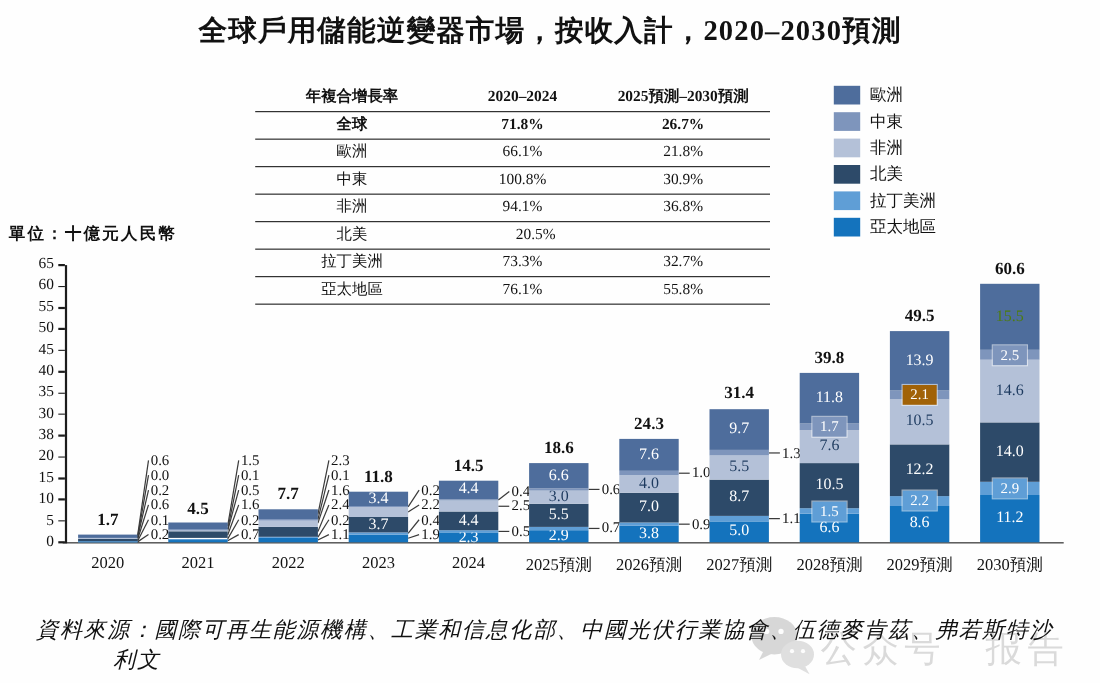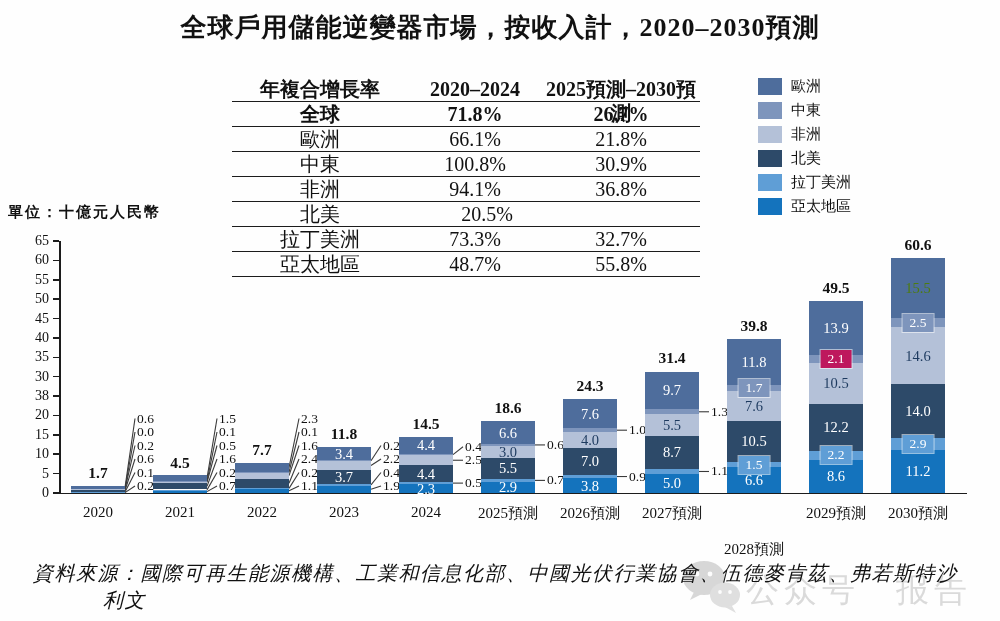--- a/index.html
+++ b/index.html
@@ -7,21 +7,21 @@
     width:1000px;height:621px;position:relative;background:#fefefe;
     font-family:"Liberation Serif","DejaVu Serif",serif;color:#111;overflow:hidden;
   }
   .abs{position:absolute;}
   
   #title{left:0;top:10px;width:1000px;text-align:center;font-size:26px;font-weight:bold;letter-spacing:1px;}
   
   #unit-label{left:8px;top:203px;font-size:15px;font-weight:bold;letter-spacing:2px;}
   
   #cagr-table{left:232px;top:77px;width:468px;}
-  .trow{display:flex;height:24px;line-height:24px;border-bottom:1.6px solid #1c1c1c;font-size:20px;}
+  .trow{display:flex;height:24px;line-height:24px;border-bottom:1.6px solid #1c1c1c;font-size:14px;}
   .trow .c0{width:176px;text-align:center;}
   .trow .c1{width:134px;text-align:center;}
   .trow .c2{width:158px;text-align:center;}
   .trow.bold{font-weight:bold;}
   
   #legend{left:758px;top:78px;}
   .legend-item{display:flex;align-items:center;height:17px;margin-bottom:7px;}
   .legend-swatch{width:24px;height:17px;margin-right:9px;flex:none;}
   .legend-label{font-size:15px;white-space:nowrap;}
   
@@ -81,21 +81,21 @@
     <div class="c0">北美</div>
     <div class="c2">20.5%</div>
   </div>
   <div class="trow">
     <div class="c0">拉丁美洲</div>
     <div class="c1">73.3%</div>
     <div class="c2">32.7%</div>
   </div>
   <div class="trow">
     <div class="c0">亞太地區</div>
-    <div class="c1">48.7%</div>
+    <div class="c1">76.1%</div>
     <div class="c2">55.8%</div>
   </div>
 </div>
 
 <div class="abs" id="legend">
     <div class="legend-item">
       <span class="legend-swatch" style="background: rgb(78, 109, 156);"></span>
       <span class="legend-label">歐洲</span>
     </div>
     <div class="legend-item">
@@ -322,31 +322,31 @@
     <div class="chip" style="left: 754px; top: 464.505px; background: rgb(95, 158, 214); z-index: 3;">1.5</div>
     <div class="seg" style="left: 727px; top: 420.889px; width: 54px; height: 40.7077px; background: rgb(45, 74, 105);"></div>
     <div class="seg-label" style="left: 754px; top: 441.243px; color: rgb(255, 255, 255);">10.5</div>
     <div class="seg" style="left: 727px; top: 391.425px; width: 54px; height: 29.4646px; background: rgb(180, 193, 216);"></div>
     <div class="seg-label" style="left: 754px; top: 406.157px; color: rgb(29, 58, 95);">7.6</div>
     <div class="seg" style="left: 727px; top: 384.834px; width: 54px; height: 6.59077px; background: rgb(126, 149, 188);"></div>
     <div class="chip" style="left: 754px; top: 388.129px; background: rgb(126, 149, 188); z-index: 3;">1.7</div>
     <div class="seg" style="left: 727px; top: 339.086px; width: 54px; height: 45.7477px; background: rgb(78, 109, 156);"></div>
     <div class="seg-label" style="left: 754px; top: 361.96px; color: rgb(255, 255, 255);">11.8</div>
     <div class="total" style="left: 754px; top: 325.698px;">39.8</div>
-    <div class="xlab" style="left: 754px; top: 504px; margin-top: 36px;">2028預測</div>
+    <div class="xlab" style="left: 754px; top: 504px;">2028預測</div>
     <div class="seg" style="left: 809px; top: 459.658px; width: 54px; height: 33.3415px; background: rgb(20, 115, 189);"></div>
     <div class="seg-label" style="left: 836px; top: 476.329px; color: rgb(255, 255, 255);">8.6</div>
     <div class="seg" style="left: 809px; top: 451.129px; width: 54px; height: 8.52923px; background: rgb(95, 158, 214);"></div>
     <div class="chip" style="left: 836px; top: 455.394px; background: rgb(95, 158, 214); z-index: 3;">2.2</div>
     <div class="seg" style="left: 809px; top: 403.831px; width: 54px; height: 47.2985px; background: rgb(45, 74, 105);"></div>
     <div class="seg-label" style="left: 836px; top: 427.48px; color: rgb(255, 255, 255);">12.2</div>
     <div class="seg" style="left: 809px; top: 363.123px; width: 54px; height: 40.7077px; background: rgb(180, 193, 216);"></div>
     <div class="seg-label" style="left: 836px; top: 383.477px; color: rgb(29, 58, 95);">10.5</div>
     <div class="seg" style="left: 809px; top: 354.982px; width: 54px; height: 8.14154px; background: rgb(126, 149, 188);"></div>
-    <div class="chip" style="left: 836px; top: 359.052px; background: #be185d; z-index: 3;">2.1</div>
+    <div class="chip" style="left: 836px; top: 359.052px; background: #a16207; z-index: 3;">2.1</div>
     <div class="seg" style="left: 809px; top: 301.092px; width: 54px; height: 53.8892px; background: rgb(78, 109, 156);"></div>
     <div class="seg-label" style="left: 836px; top: 328.037px; color: rgb(255, 255, 255);">13.9</div>
     <div class="total" style="left: 836px; top: 288.092px;">49.5</div>
     <div class="xlab" style="left: 836px; top: 504px;">2029預測</div>
     <div class="seg" style="left: 891px; top: 449.578px; width: 54px; height: 43.4215px; background: rgb(20, 115, 189);"></div>
     <div class="seg-label" style="left: 918px; top: 471.289px; color: rgb(255, 255, 255);">11.2</div>
     <div class="seg" style="left: 891px; top: 438.335px; width: 54px; height: 11.2431px; background: rgb(95, 158, 214);"></div>
     <div class="chip" style="left: 918px; top: 443.957px; background: rgb(95, 158, 214); z-index: 3;">2.9</div>
     <div class="seg" style="left: 891px; top: 384.058px; width: 54px; height: 54.2769px; background: rgb(45, 74, 105);"></div>
     <div class="seg-label" style="left: 918px; top: 411.197px; color: rgb(255, 255, 255);">14.0</div>

